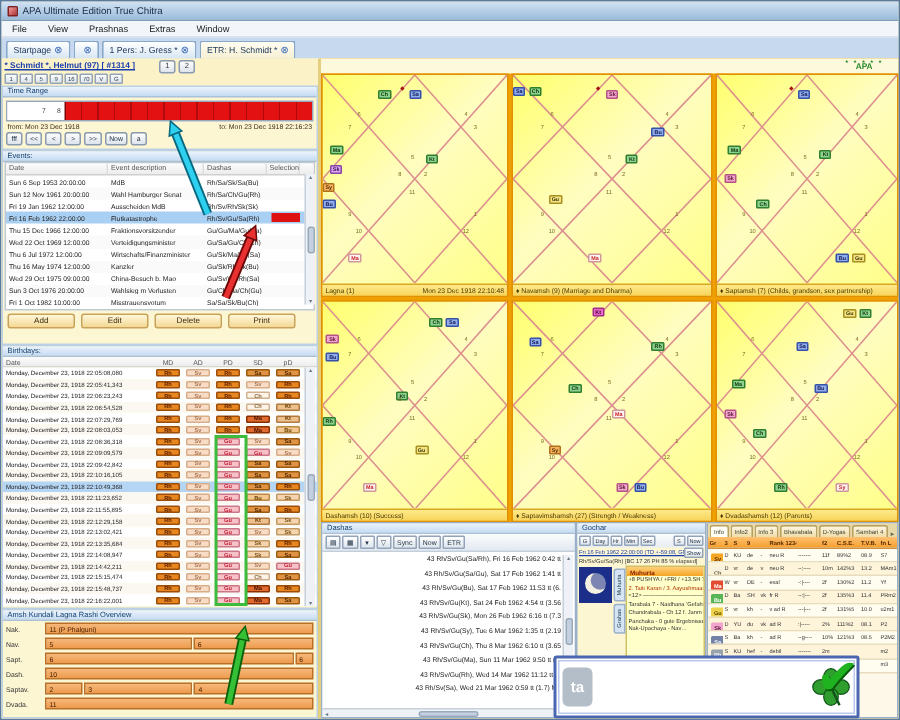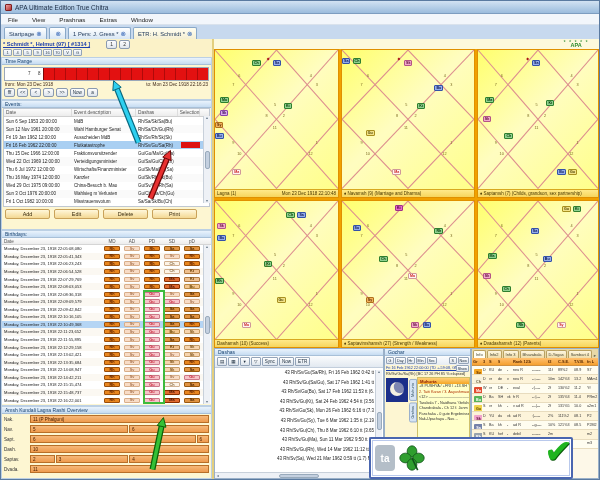--- a/index.html
+++ b/index.html
@@ -127,21 +127,21 @@
   .itscroll{margin-left:auto;font-size:4px;color:#665;}
   .igrid{display:grid;grid-template-columns:10px 6px 9px 9px 6px 19px 16px 10px 16px 13px 12px;}
   .ihead{background:linear-gradient(#ffc070,#f5a030);border-bottom:1px solid #d09040;}
   .ihead span{font-size:3.9px;color:#5a2a00;font-weight:bold;padding:1px 0 1px 1px;white-space:nowrap;overflow:hidden;}
   .irow{border-bottom:1px solid #e8dcbe;background:#fffdf0;}
   .irow:nth-of-type(even){background:#fdf4da;}
   .irow span{font-size:3.7px;color:#333;padding:1.6px 0 0 1px;white-space:nowrap;overflow:hidden;height:8.2px;}
   .ichip{width:9px;height:6px;margin:1px 0 0 1px;border-radius:1px;font-size:3.6px;font-weight:bold;display:flex;align-items:center;justify-content:center;padding:0!important;}
   
   .ann{position:absolute;inset:0;z-index:40;pointer-events:none;}
-  .dl{position:absolute;left:368px;top:436px;width:204px;height:42px;background:#fff;border:2px solid #4a66b0;outline:1px solid #b9c9ec;outline-offset:-4px;border-radius:2px;display:flex;align-items:center;gap:4px;padding:0 4px;z-index:50;}
+  .dl{position:absolute;left:368px;top:436px;width:204px;height:42px;background:#fff;border:2px solid #4a66b0;outline:1px solid #b9c9ec;outline-offset:-4px;border-radius:2px;display:flex;align-items:center;gap:4px;padding:0 4px;z-index:50;justify-content:space-between;}
   .dlogo{width:20px;height:26px;background:#b4bec8;border-radius:4px;color:#fff;font-weight:bold;font-size:10px;display:flex;align-items:center;justify-content:center;flex:none;}
   .dltext{font-family:"Liberation Serif", serif;font-weight:bold;font-size:21px;color:#27348b;letter-spacing:2px;text-shadow:0 0 1px #8fb3e8, 1px 1px 0 #c6d8f2;white-space:nowrap;}
   .dlcheck{position:absolute;left:543px;top:430px;font-size:34px;color:#1fb41f;text-shadow:1px 1px 0 #0a5a0a;z-index:51;transform:rotate(3deg);}
 </style>
 </head>
 <body>
 
 <div class="window">
 
   <div class="titlebar">

